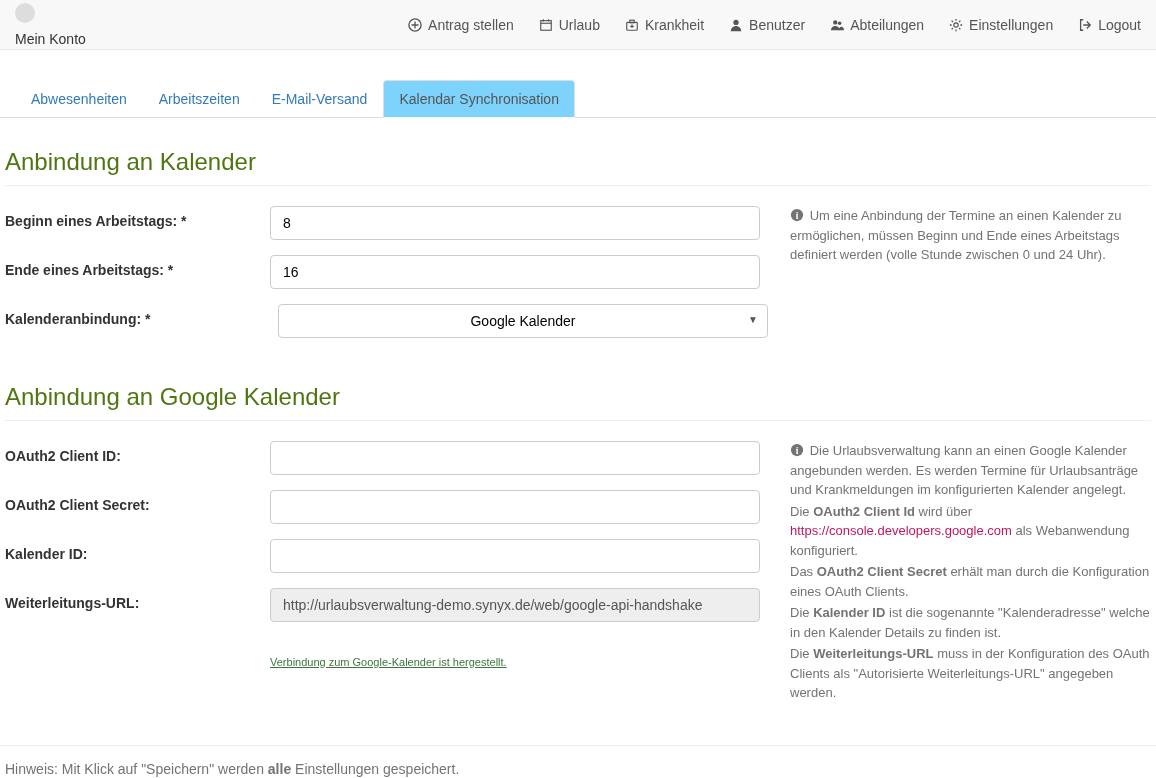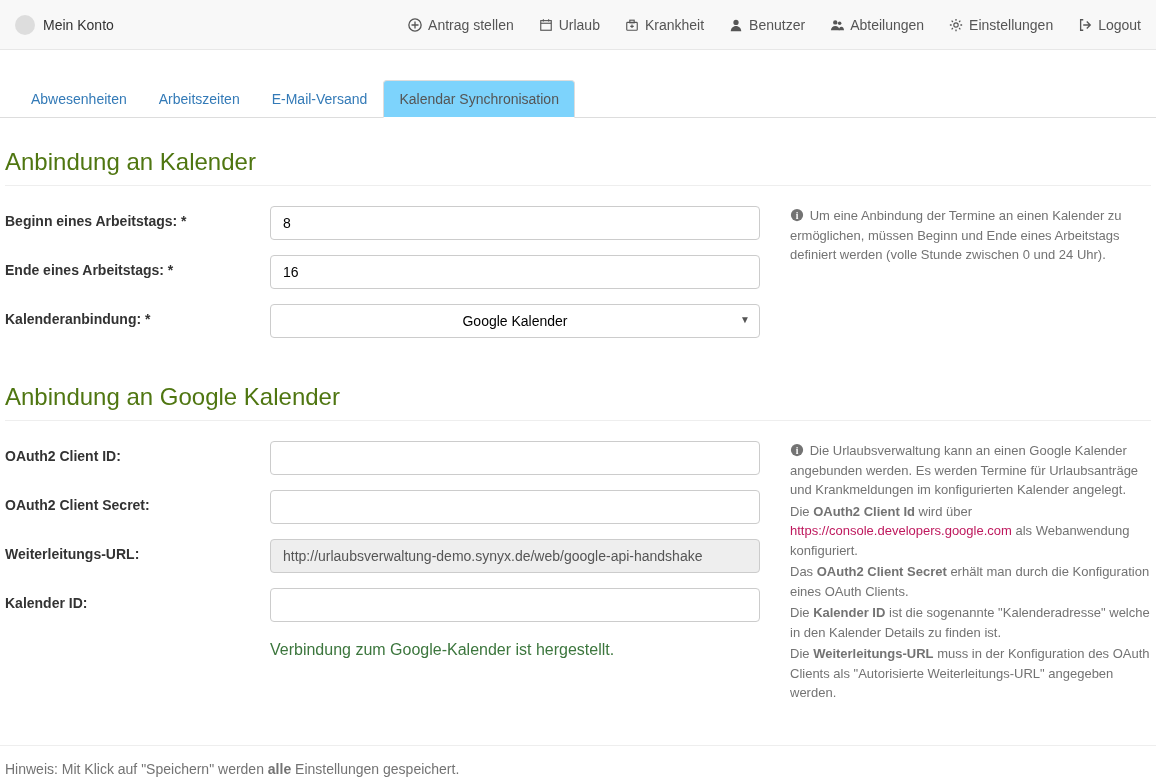--- a/index.html
+++ b/index.html
@@ -14,22 +14,23 @@
       background: #f8f8f8;
       border-bottom: 1px solid #e7e7e7;
       padding: 8px 15px;
       display: flex;
       justify-content: space-between;
       align-items: center;
       height: 50px;
     }
     .navbar-left {
       display: flex;
-      align-items: center;
+      align-items: flex-start;
       gap: 8px;
+      flex-direction: column;
     }
     .avatar {
       width: 20px;
       height: 20px;
       border-radius: 50%;
       background: #ddd;
     }
     .navbar-right {
       display: flex;
       gap: 25px;
@@ -119,20 +120,21 @@
       background: #eee;
       color: #555;
     }
     .form-select {
       appearance: none;
       text-align: center;
       position: relative;
     }
     .select-wrap {
       position: relative;
+      margin-left: 8px;
     }
     .select-wrap::after {
       content: "▼";
       position: absolute;
       right: 10px;
       top: 10px;
       font-size: 10px;
       color: #555;
       pointer-events: none;
     }
@@ -165,22 +167,23 @@
     .info-icon {
       display: inline-block;
       width: 14px;
       height: 14px;
       vertical-align: text-top;
       margin-right: 2px;
     }
     
     .success-msg {
       color: #3c763d;
-      margin-top: 4px;
-      font-size: 16px;
+      margin-top: 19px;
+      font-size: 11px;
+      text-decoration: underline;
     }
     
     .footer-section {
       border-top: 1px solid #eee;
       margin-top: 40px;
       padding: 15px 5px 0;
     }
     .footer-hint {
       color: #737373;
       font-size: 14px;
@@ -299,26 +302,26 @@
       <div class="form-main">
         <div class="form-row">
           <label class="form-label">OAuth2 Client ID:</label>
           <div class="form-input-wrap"><input class="form-input" value="" style=""></div>
         </div>
         <div class="form-row">
           <label class="form-label">OAuth2 Client Secret:</label>
           <div class="form-input-wrap"><input class="form-input" value="" style=""></div>
         </div>
         <div class="form-row">
+          <label class="form-label">Kalender ID:</label>
+          <div class="form-input-wrap"><input class="form-input" value="" style=""></div>
+        </div>
+        <div class="form-row">
           <label class="form-label">Weiterleitungs-URL:</label>
           <div class="form-input-wrap"><input class="form-input readonly" readonly="" value="http://urlaubsverwaltung-demo.synyx.de/web/google-api-handshake" style=""></div>
-        </div>
-        <div class="form-row">
-          <label class="form-label">Kalender ID:</label>
-          <div class="form-input-wrap"><input class="form-input" value="" style=""></div>
         </div>
         <div class="form-row">
           <div class="form-label"></div>
           <div class="success-msg">Verbindung zum Google-Kalender ist hergestellt.</div>
         </div>
       </div>
       <div class="form-help">
         <p>
           <svg class="info-icon" viewBox="0 0 16 16">
               <circle cx="8" cy="8" r="7" fill="#737373"></circle>

